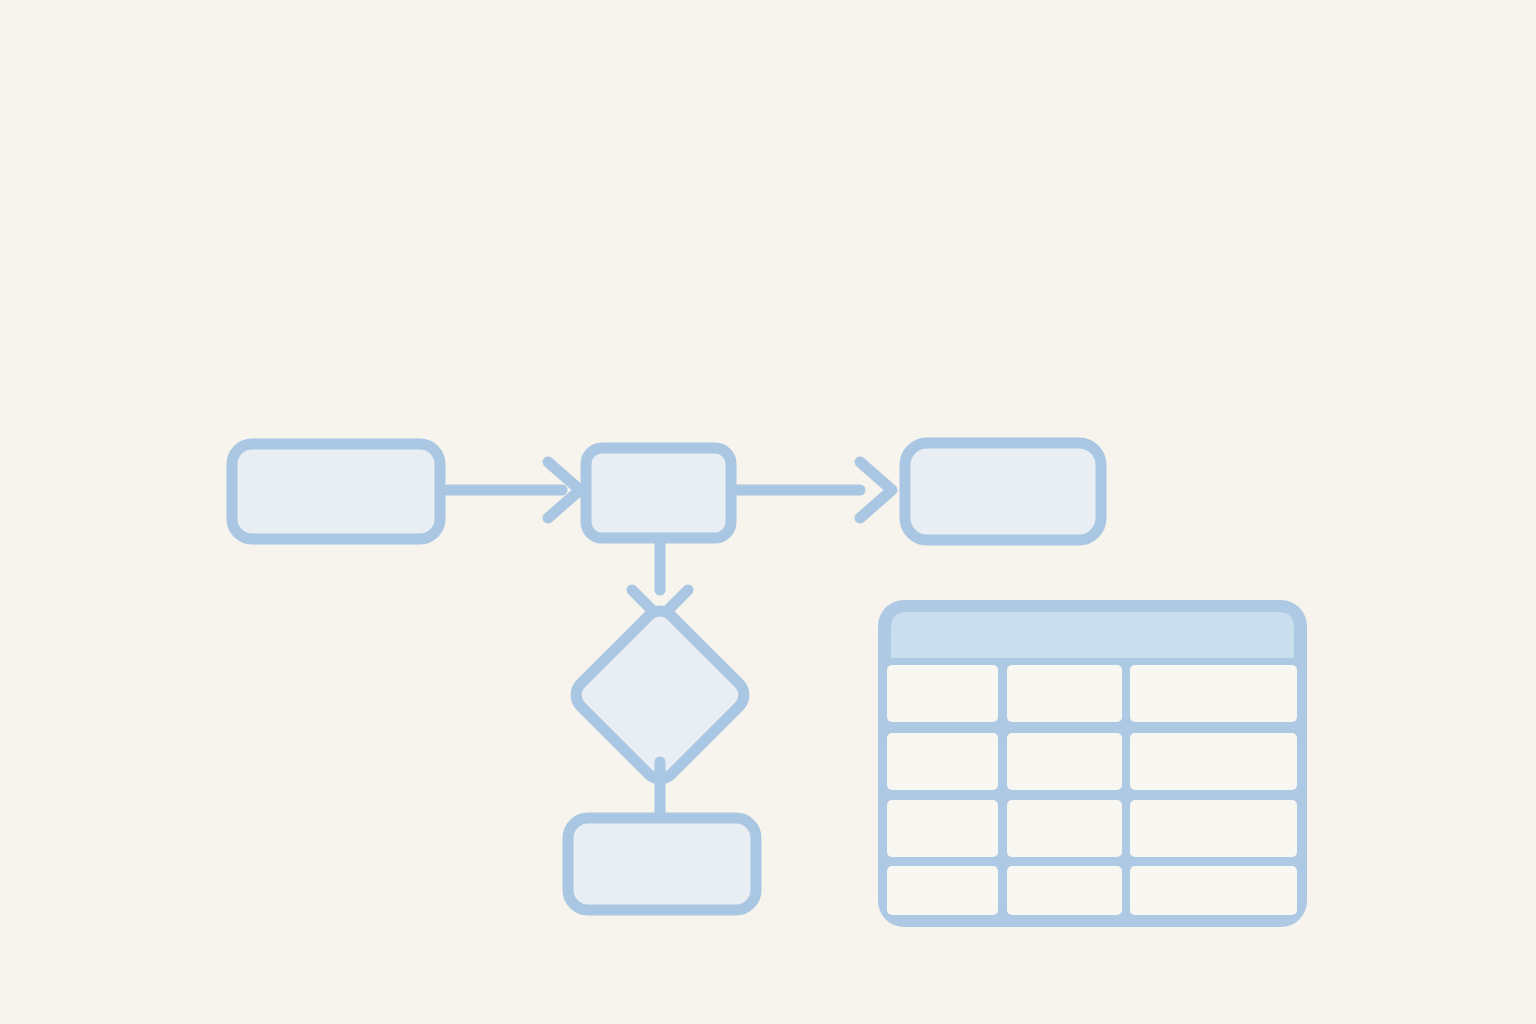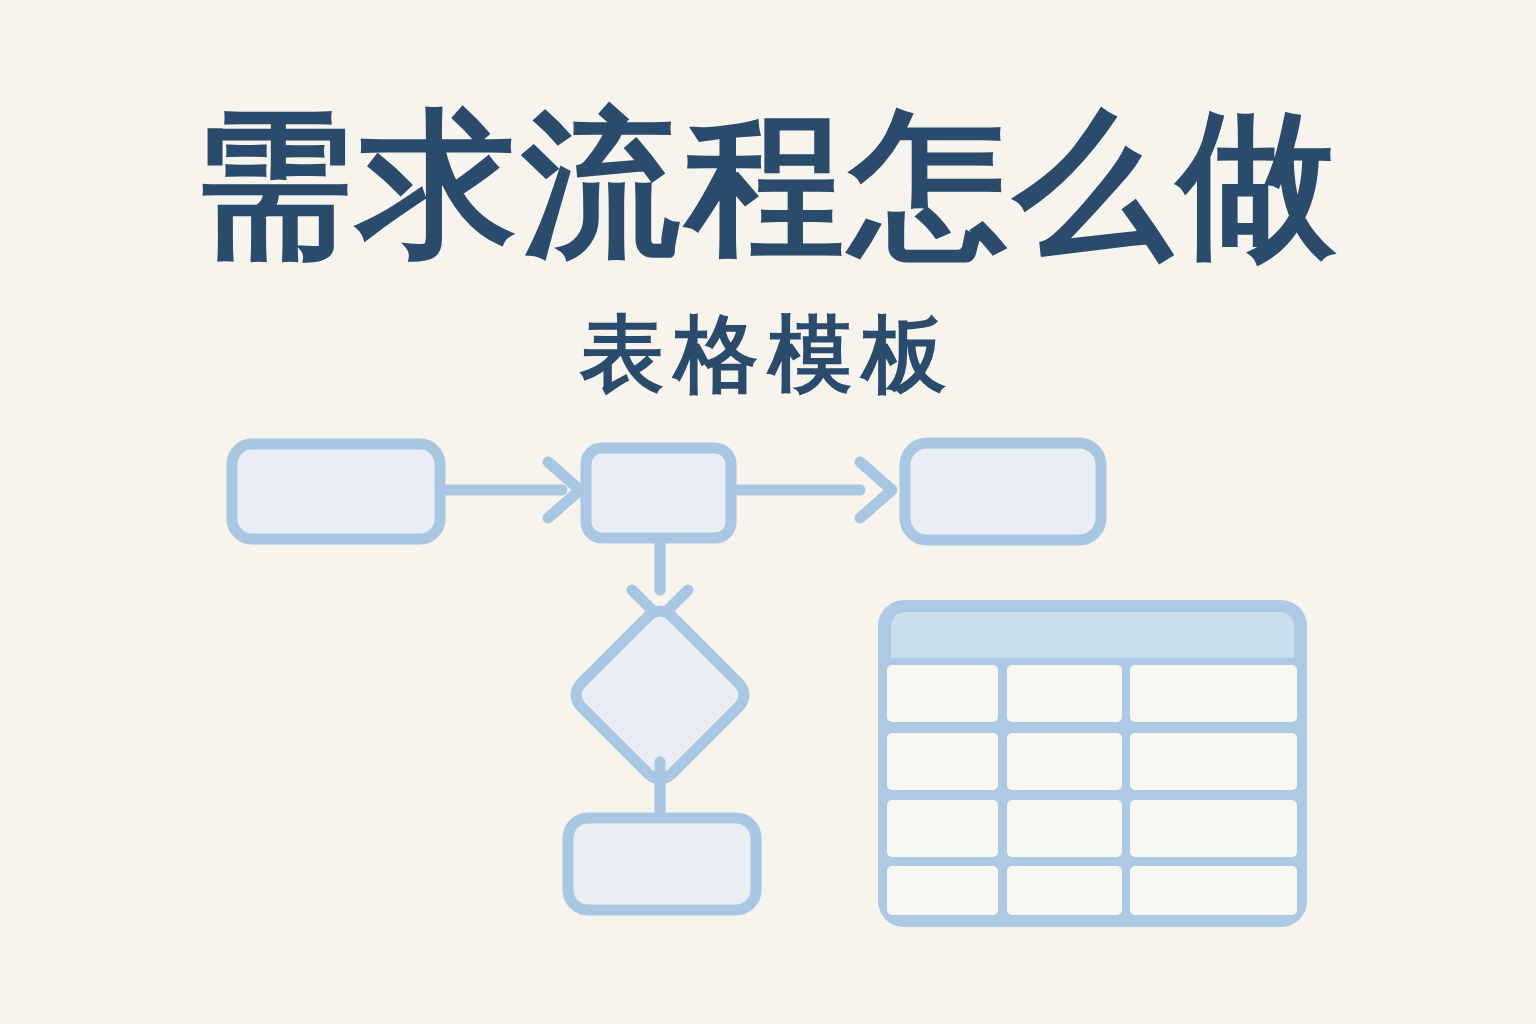--- a/index.html
+++ b/index.html
@@ -58,22 +58,20 @@
   }
   .tbl-frame{fill:var(--table-frame);}
   .tbl-header{fill:var(--table-header-fill);}
   .tbl-cell{fill:var(--table-cell-fill);}
 </style>
 </head>
 <body>
 
 <div class="canvas">
 
-  <h1 class="title">需求流程怎么做</h1>
-  <div class="subtitle">表格模板</div>
 
   <svg class="diagram" width="1536" height="1024" viewBox="0 0 1536 1024" xmlns="http://www.w3.org/2000/svg">
 
     <rect class="flow-box" x="232" y="444" width="208" height="95" rx="20"></rect>
     <rect class="flow-box" x="586" y="448" width="145" height="90" rx="16"></rect>
     <rect class="flow-box" x="905" y="443" width="196" height="97" rx="22"></rect>
 
     <path class="flow-line" d="M447,490 L562,490"></path>
     <path class="flow-line" d="M548,462 L580,490 L548,518"></path>
 

